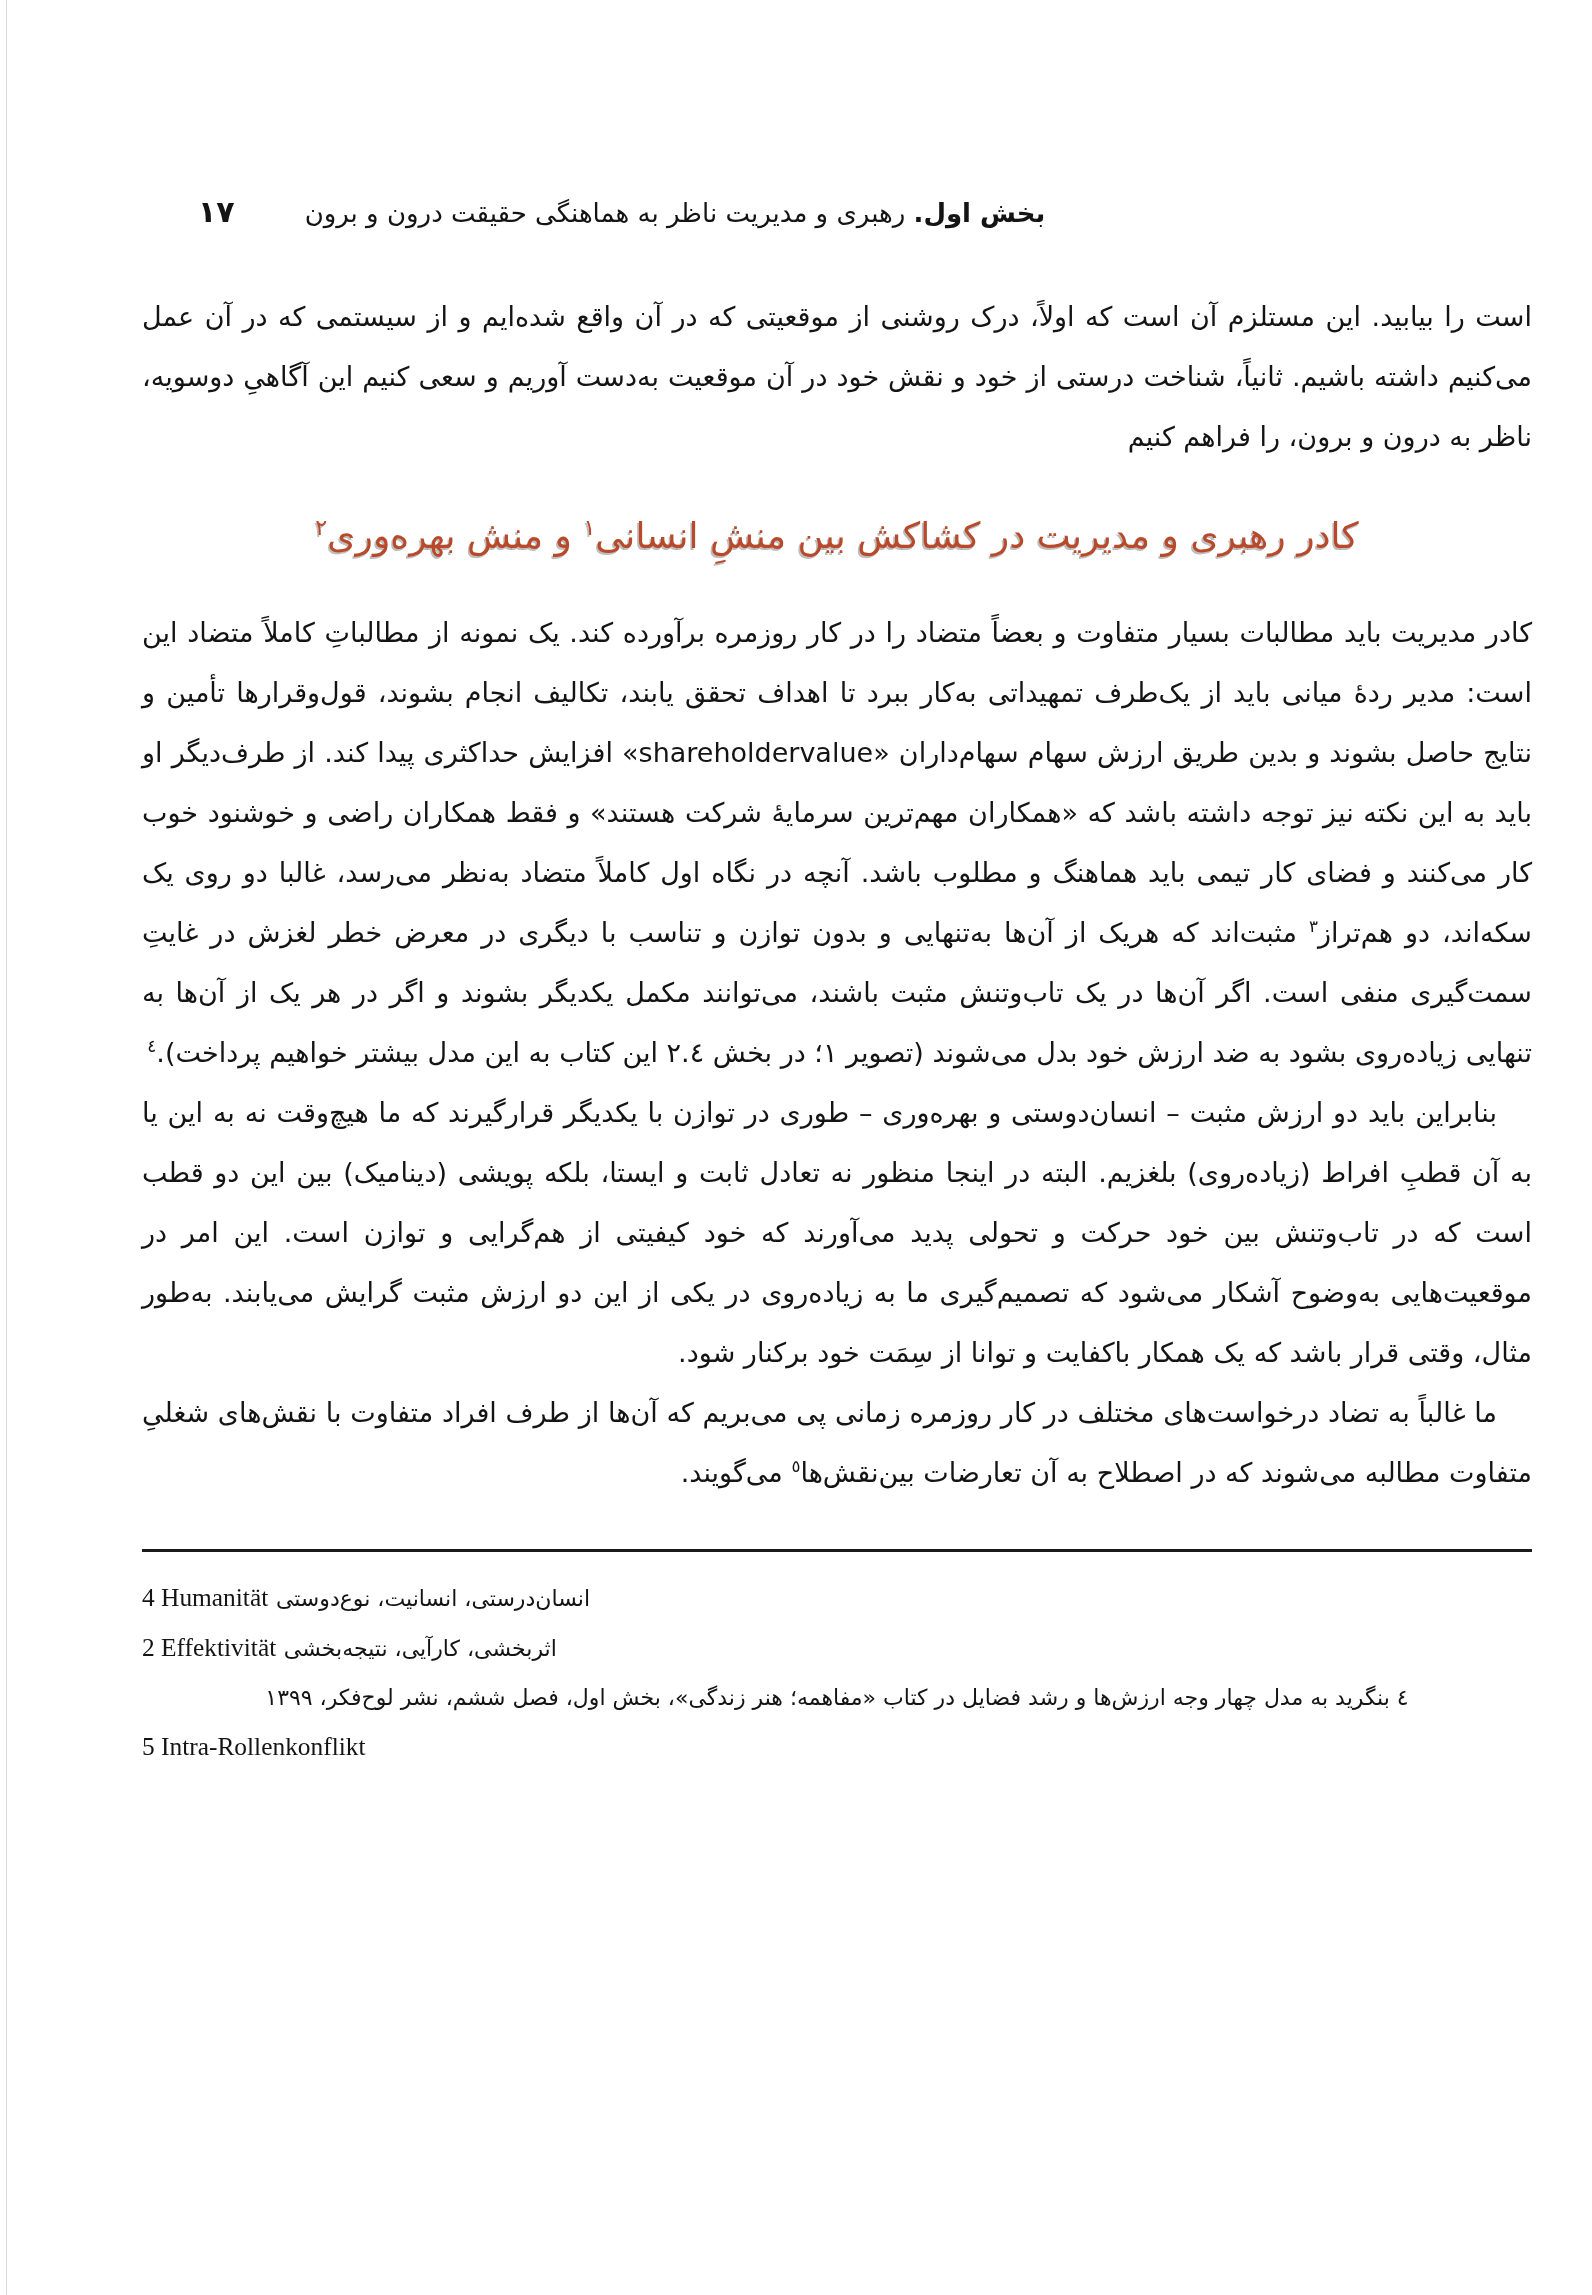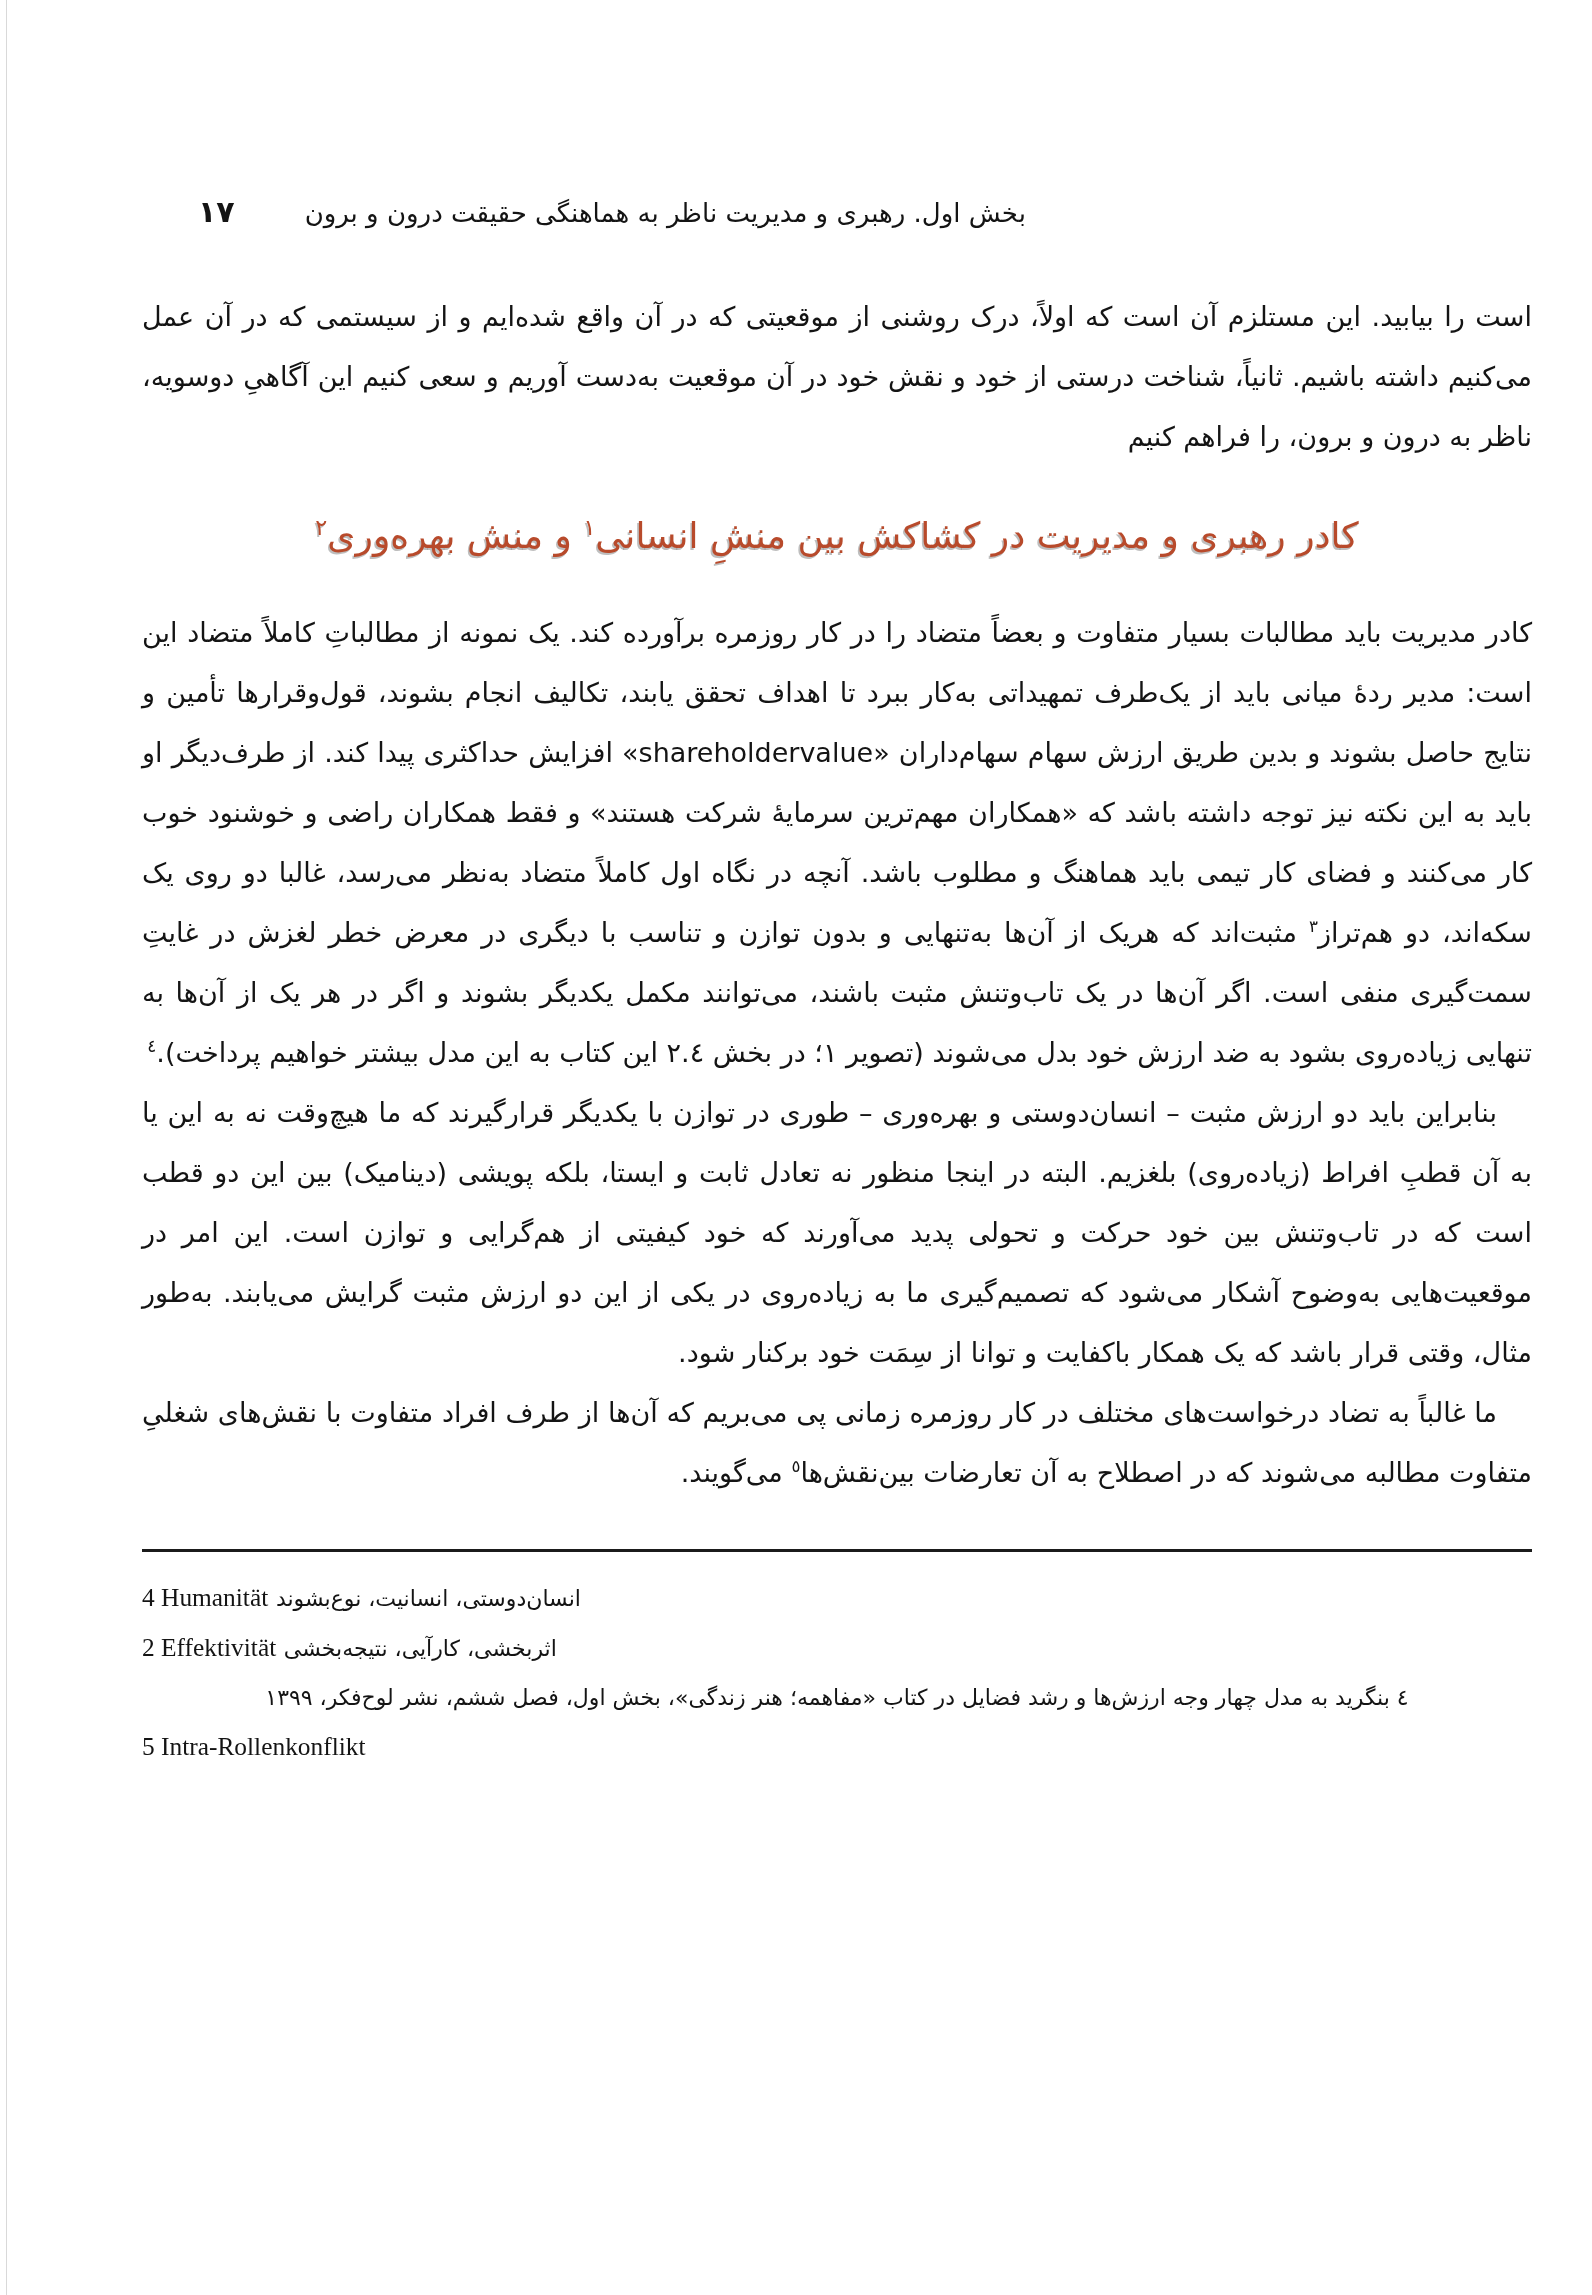--- a/index.html
+++ b/index.html
@@ -17,21 +17,21 @@
     position:absolute;left:5.6px;top:0;bottom:0;width:1.6px;
     background:#d9d9d9;
   }
   .running-header{
     position:absolute;top:194px;left:198px;
     display:flex;align-items:baseline;gap:70px;
     font-size:26px;white-space:nowrap;
   }
   .page-number{font-weight:bold;font-size:30px;letter-spacing:0.8px;}
   .chapter-title{direction:rtl;font-size:26px;}
-  .chapter-title b{font-weight:normal;margin-top:44px;}
+  .chapter-title b{font-weight:bold;margin-top:44px;}
   .textcol{
     position:absolute;top:287px;right:86px;width:1390px;
     direction:rtl;
     text-align:justify;
     font-size:27px;
     line-height:60px;
   }
   .textcol p{margin:0;padding:0;}
   .textcol p.indent{text-indent:35px;}
   .textcol h2{
@@ -73,20 +73,20 @@
   <div class="textcol">
 
     <p>است را بیابید. این مستلزم آن است که اولاً، درک روشنی از موقعیتی که در آن واقع شده‌ایم و از سیستمی که در آن عمل می‌کنیم داشته باشیم. ثانیاً، شناخت درستی از خود و نقش خود در آن موقعیت به‌دست آوریم و سعی کنیم این آگاهیِ دوسویه، ناظر به درون و برون، را فراهم کنیم</p>
       <h2>کادر رهبری و مدیریت در کشاکش بین منشِ انسانی<sup>١</sup> و منش بهره‌وری<sup>٢</sup></h2>
       <p>کادر مدیریت باید مطالبات بسیار متفاوت و بعضاً متضاد را در کار روزمره برآورده کند. یک نمونه از مطالباتِ کاملاً متضاد این است: مدیر ردهٔ میانی باید از یک‌طرف تمهیداتی به‌کار ببرد تا اهداف تحقق یابند، تکالیف انجام بشوند، قول‌وقرارها تأمین و نتایج حاصل بشوند و بدین طریق ارزش سهام سهام‌داران «shareholdervalue» افزایش حداکثری پیدا کند. از طرف‌دیگر او باید به این نکته نیز توجه داشته باشد که «همکاران مهم‌ترین سرمایهٔ شرکت هستند» و فقط همکاران راضی و خوشنود خوب کار می‌کنند و فضای کار تیمی باید هماهنگ و مطلوب باشد. آنچه در نگاه اول کاملاً متضاد به‌نظر می‌رسد، غالبا دو روی یک سکه‌اند، دو هم‌تراز<sup>٣</sup> مثبت‌اند که هریک از آن‌ها به‌تنهایی و بدون توازن و تناسب با دیگری در معرض خطر لغزش در غایتِ سمت‌گیری منفی است. اگر آن‌ها در یک تاب‌وتنش مثبت باشند، می‌توانند مکمل یکدیگر بشوند و اگر در هر یک از آن‌ها به تنهایی زیاده‌روی بشود به ضد ارزش خود بدل می‌شوند (تصویر ١؛ در بخش ٢.٤ این کتاب به این مدل بیشتر خواهیم پرداخت).<sup>٤</sup></p>
       <p class="indent">بنابراین باید دو ارزش مثبت – انسان‌دوستی و بهره‌وری – طوری در توازن با یکدیگر قرارگیرند که ما هیچ‌وقت نه به این یا به آن قطبِ افراط (زیاده‌روی) بلغزیم. البته در اینجا منظور نه تعادل ثابت و ایستا، بلکه پویشی (دینامیک) بین این دو قطب است که در تاب‌وتنش بین خود حرکت و تحولی پدید می‌آورند که خود کیفیتی از هم‌گرایی و توازن است. این امر در موقعیت‌هایی به‌وضوح آشکار می‌شود که تصمیم‌گیری ما به زیاده‌روی در یکی از این دو ارزش مثبت گرایش می‌یابند. به‌طور مثال، وقتی قرار باشد که یک همکار باکفایت و توانا از سِمَت خود برکنار شود.</p>
       <p class="indent">ما غالباً به تضاد درخواست‌های مختلف در کار روزمره زمانی پی می‌بریم که آن‌ها از طرف افراد متفاوت با نقش‌های شغلیِ متفاوت مطالبه می‌شوند که در اصطلاح به آن تعارضات بین‌نقش‌ها<sup>٥</sup> می‌گویند.</p>
       <div class="fn-rule"></div>
     <div class="footnotes">
 
-    <div class="fn"><span class="lat">4 Humanität</span> <span class="fag" dir="rtl">انسان‌دوستی، انسانیت، نوع‌بشوند</span></div>
+    <div class="fn"><span class="lat">4 Humanität</span> <span class="fag" dir="rtl">انسان‌درستی، انسانیت، نوع‌دوستی</span></div>
         <div class="fn"><span class="lat">2 Effektivität</span> <span class="fag" dir="rtl">اثربخشی، کارآیی، نتیجه‌بخشی</span></div>
         <div class="fn rtl"><span class="fag" dir="rtl">٤ بنگرید به مدل چهار وجه ارزش‌ها و رشد فضایل در کتاب «مفاهمه؛ هنر زندگی»، بخش اول، فصل ششم، نشر لوح‌فکر، ١٣٩٩</span></div>
         <div class="fn"><span class="lat">5 Intra-Rollenkonflikt</span></div>
       </div>
   </div>
 </div>
 
 
 </body></html>

